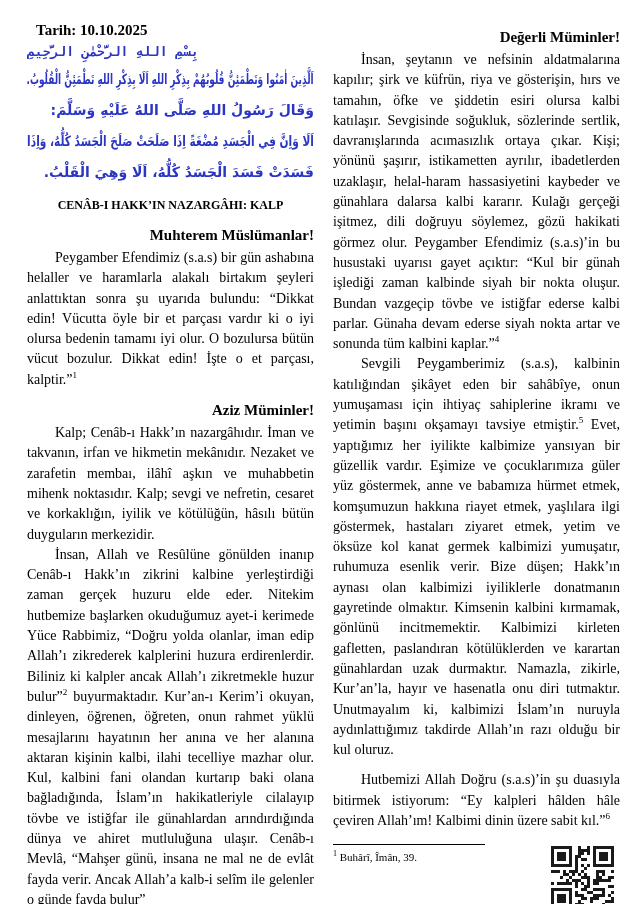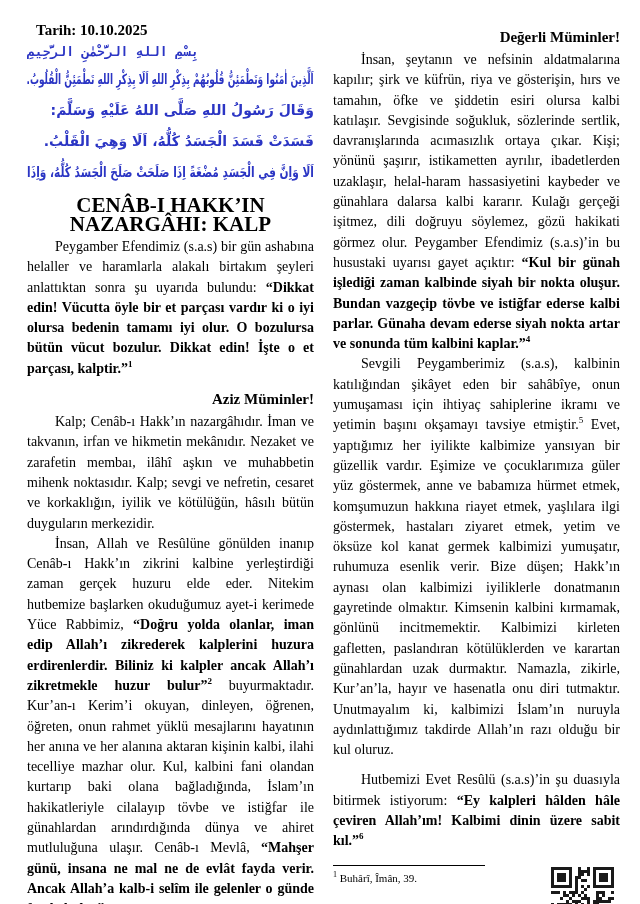--- a/index.html
+++ b/index.html
@@ -12,26 +12,26 @@
   .col-right{padding-top:28px;}
 
   
   .arabic{direction:rtl;font-family:"DejaVu Sans",sans-serif;font-weight:bold;margin-bottom:7px;}
   .ar{font-size:14px;line-height:31px;white-space:nowrap;overflow:visible;text-decoration:underline;}
   .ar span{display:inline-block;transform-origin:right center;}
   .ar-right{text-align:right;}
   .bismillah{font-size:13px;line-height:22px;text-align:left;white-space:nowrap;font-family:Liberation Mono, monospace;}
   .bismillah span{display:inline-block;transform-origin:right center;}
 
-  .title{text-align:center;font-weight:bold;font-size:21px;line-height:19px;margin:8px 0 3px;}
+  .title{text-align:center;font-weight:bold;font-size:12px;line-height:19px;margin:8px 0 3px;}
   .heading{font-weight:bold;font-size:15px;line-height:19px;margin:11px 0 3px;padding-left:28px;text-align:right;}
   .col-right .heading.first{margin-top:0;}
   p.para{margin:0;text-align:justify;text-indent:28px;font-size:14px;line-height:20.3px;}
   p.para.gap{margin-top:10px;}
-  .b{font-weight:bold;}
+  .b{font-weight:normal;}
   sup{font-size:9px;line-height:0;vertical-align:super;}
 
   
   .footrule{border:none;border-top:1.4px solid #000;width:152px;margin:13px 0 5px 0;}
   .footarea{position:relative;min-height:96px;}
   .footnotes{font-size:11px;line-height:15px;width:215px;}
   .fn{white-space:nowrap;}
   .fn sup{font-size:8px;}
   .qr{position:absolute;right:6px;top:-4px;width:63px;height:63px;}
 </style>
@@ -43,42 +43,43 @@
   <div class="date">Tarih: 10.10.2025</div>
 
   <div class="columns">
 
     <div class="col col-left">
 
       <div class="arabic" style="color: rgb(43, 53, 196);">
         <div class="bismillah"><span>بِسْمِ اللهِ الرَّحْمٰنِ الرَّحِيمِ</span></div>
         <div class="ar ar-fit"><span style="transform: scaleX(0.643);">اَلَّذِينَ اٰمَنُوا وَتَطْمَئِنُّ قُلُوبُهُمْ بِذِكْرِ اللهِ اَلَا بِذِكْرِ اللهِ تَطْمَئِنُّ الْقُلُوبُ.</span></div>
         <div class="ar ar-right"><span>وَقَالَ رَسُولُ اللهِ صَلَّى اللهُ عَلَيْهِ وَسَلَّمَ:</span></div>
+        <div class="ar ar-fit"><span style="transform: scaleX(0.755);">اَلَا وَاِنَّ فِي الْجَسَدِ مُضْغَةً اِذَا صَلَحَتْ صَلَحَ الْجَسَدُ كُلُّهُ، وَاِذَا</span></div>
         <div class="ar ar-right"><span>فَسَدَتْ فَسَدَ الْجَسَدُ كُلُّهُ، اَلَا وَهِيَ الْقَلْبُ.</span></div>
-        <div class="ar ar-fit"><span style="transform: scaleX(0.755);">اَلَا وَاِنَّ فِي الْجَسَدِ مُضْغَةً اِذَا صَلَحَتْ صَلَحَ الْجَسَدُ كُلُّهُ، وَاِذَا</span></div>
       </div>
 
       <div class="title">CENÂB-I HAKK’IN NAZARGÂHI: KALP</div>
 
+      <div class="heading">Muhterem Müslümanlar!</div>
       <p class="para"><span>Peygamber Efendimiz (s.a.s) bir gün ashabına helaller ve haramlarla alakalı birtakım şeyleri anlattıktan sonra şu uyarıda bulundu: </span><span class="b">“Dikkat edin! Vücutta öyle bir et parçası vardır ki o iyi olursa bedenin tamamı iyi olur. O bozulursa bütün vücut bozulur. Dikkat edin! İşte o et parçası, kalptir.”</span><sup class="b">1</sup></p>
 
       <div class="heading">Aziz Müminler!</div>
       <p class="para"><span>Kalp; Cenâb-ı Hakk’ın nazargâhıdır. İman ve takvanın, irfan ve hikmetin mekânıdır. Nezaket ve zarafetin membaı, ilâhî aşkın ve muhabbetin mihenk noktasıdır. Kalp; sevgi ve nefretin, cesaret ve korkaklığın, iyilik ve kötülüğün, hâsılı bütün duyguların merkezidir.</span></p>
 
       <p class="para"><span>İnsan, Allah ve Resûlüne gönülden inanıp Cenâb-ı Hakk’ın zikrini kalbine yerleştirdiği zaman gerçek huzuru elde eder. Nitekim hutbemize başlarken okuduğumuz ayet-i kerimede Yüce Rabbimiz, </span><span class="b">“Doğru yolda olanlar, iman edip Allah’ı zikrederek kalplerini huzura erdirenlerdir. Biliniz ki kalpler ancak Allah’ı zikretmekle huzur bulur”</span><sup class="b">2</sup><span> buyurmaktadır. Kur’an-ı Kerim’i okuyan, dinleyen, öğrenen, öğreten, onun rahmet yüklü mesajlarını hayatının her anına ve her alanına aktaran kişinin kalbi, ilahi tecelliye mazhar olur. Kul, kalbini fani olandan kurtarıp baki olana bağladığında, İslam’ın hakikatleriyle cilalayıp tövbe ve istiğfar ile günahlardan arındırdığında dünya ve ahiret mutluluğuna ulaşır. Cenâb-ı Mevlâ, </span><span class="b">“Mahşer günü, insana ne mal ne de evlât fayda verir. Ancak Allah’a kalb-i selîm ile gelenler o günde fayda bulur”</span></p>
     </div>
 
     <div class="col col-right">
 
       <div class="heading first">Değerli Müminler!</div>
       <p class="para"><span>İnsan, şeytanın ve nefsinin aldatmalarına kapılır; şirk ve küfrün, riya ve gösterişin, hırs ve tamahın, öfke ve şiddetin esiri olursa kalbi katılaşır. Sevgisinde soğukluk, sözlerinde sertlik, davranışlarında acımasızlık ortaya çıkar. Kişi; yönünü şaşırır, istikametten ayrılır, ibadetlerden uzaklaşır, helal-haram hassasiyetini kaybeder ve günahlara dalarsa kalbi kararır. Kulağı gerçeği işitmez, dili doğruyu söylemez, gözü hakikati görmez olur. Peygamber Efendimiz (s.a.s)’in bu husustaki uyarısı gayet açıktır: </span><span class="b">“Kul bir günah işlediği zaman kalbinde siyah bir nokta oluşur. Bundan vazgeçip tövbe ve istiğfar ederse kalbi parlar. Günaha devam ederse siyah nokta artar ve sonunda tüm kalbini kaplar.”</span><sup class="b">4</sup></p>
 
       <p class="para"><span>Sevgili Peygamberimiz (s.a.s), kalbinin katılığından şikâyet eden bir sahâbîye, onun yumuşaması için ihtiyaç sahiplerine ikramı ve yetimin başını okşamayı tavsiye etmiştir.</span><sup>5</sup><span> Evet, yaptığımız her iyilikte kalbimize yansıyan bir güzellik vardır. Eşimize ve çocuklarımıza güler yüz göstermek, anne ve babamıza hürmet etmek, komşumuzun hakkına riayet etmek, yaşlılara ilgi göstermek, hastaları ziyaret etmek, yetim ve öksüze kol kanat germek kalbimizi yumuşatır, ruhumuza esenlik verir. Bize düşen; Hakk’ın aynası olan kalbimizi iyiliklerle donatmanın gayretinde olmaktır. Kimsenin kalbini kırmamak, gönlünü incitmemektir. Kalbimizi kirleten gafletten, paslandıran kötülüklerden ve karartan günahlardan uzak durmaktır. Namazla, zikirle, Kur’an’la, hayır ve hasenatla onu diri tutmaktır. Unutmayalım ki, kalbimizi İslam’ın nuruyla aydınlattığımız takdirde Allah’ın razı olduğu bir kul oluruz.</span></p>
 
-      <p class="para gap"><span>Hutbemizi Evet Resûlü (s.a.s)’in şu duasıyla bitirmek istiyorum: </span><span class="b">“Ey kalpleri hâlden hâle çeviren Allah’ım! Kalbimi dinin üzere sabit kıl.”</span><sup class="b">6</sup></p>
+      <p class="para gap"><span>Hutbemizi Allah Doğru (s.a.s)’in şu duasıyla bitirmek istiyorum: </span><span class="b">“Ey kalpleri hâlden hâle çeviren Allah’ım! Kalbimi dinin üzere sabit kıl.”</span><sup class="b">6</sup></p>
 
       <hr class="footrule">
 
       <div class="footarea">
         <div class="footnotes">
             <div class="fn"><sup>1</sup> Buhârî, Îmân, 39.</div>
           </div>
         <div class="qr"><svg xmlns="http://www.w3.org/2000/svg" width="63" height="63" viewBox="0 0 21 21" shape-rendering="crispEdges">
               <rect width="21" height="21" fill="#fff"></rect>
               <rect x="0" y="0" width="1" height="1" fill="#1a1a1a"></rect>

